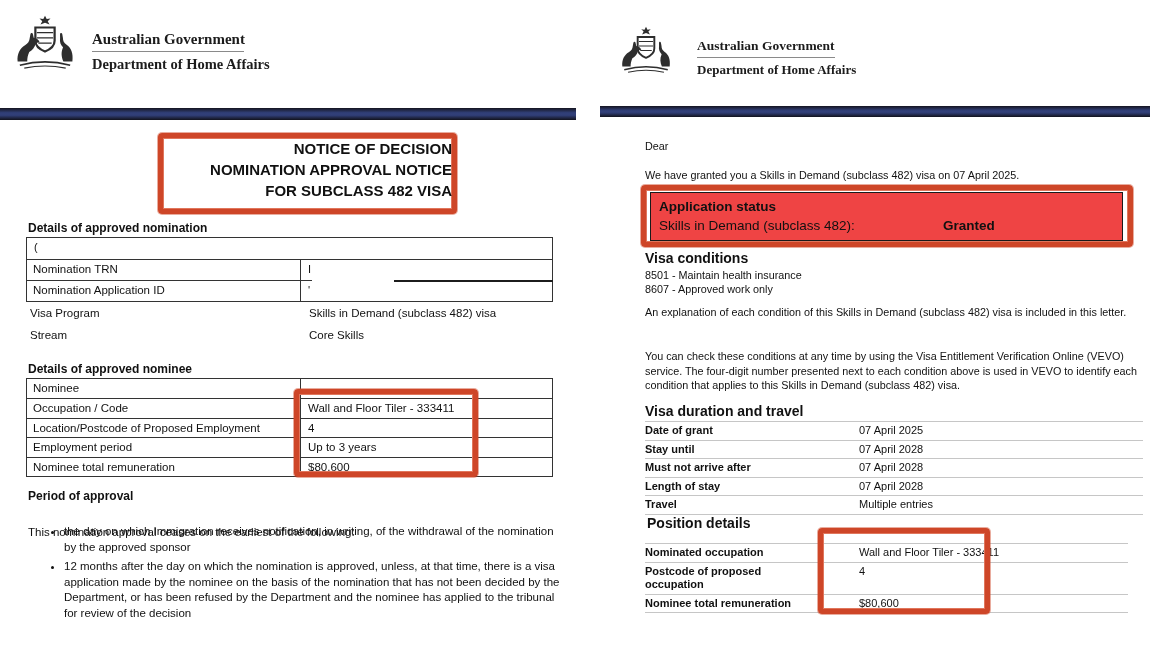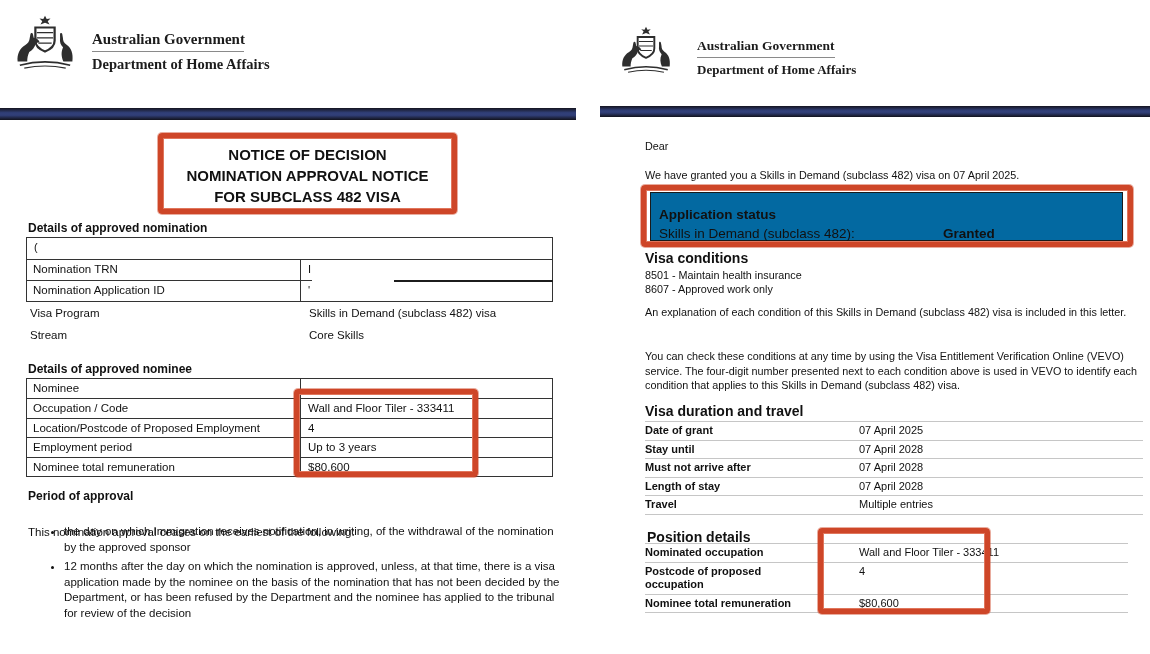--- a/index.html
+++ b/index.html
@@ -18,36 +18,36 @@
     background:linear-gradient(180deg,#15151f 0%,#2f3d74 38%,#36448076 50%,#2f3d74 62%,#12121c 100%);
     background-color:#2f3d74;
   }
   
   .scribble{
     border:5px solid #ce4628;border-radius:4px;box-sizing:border-box;
     box-shadow:inset 0 0 0 1px #e0765c, 0 0 0 1px rgba(206,70,40,.45);
     pointer-events:none;z-index:6;
   }
   
-  .title-box{text-align:center;font-weight:bold;font-size:15px;line-height:21px;padding-top:6px;}
+  .title-box{text-align:right;font-weight:bold;font-size:15px;line-height:21px;}
   .sec-h{font-weight:bold;font-size:12px;}
   .ltable{box-sizing:border-box;border:1.4px solid #333;}
   .lrow{display:flex;border-top:1px solid #333;box-sizing:border-box;}
   .lrow:first-child{border-top:none;}
   .lrow .lbl{width:274px;border-right:1px solid #333;padding:3px 0 0 6px;box-sizing:border-box;}
   .lrow .val{flex:1;padding:3px 0 0 7px;box-sizing:border-box;}
   .ltable, .prog, .body-txt{font-size:11.5px;}
   .prog-row{display:flex;height:22px;}
   .prog-row .lbl{width:279px;}
   .bullets{margin:0;padding:0 0 0 38px;width:500px;font-size:11.5px;line-height:15.5px;}
   .bullets li{margin:0 0 4px 0;}
   
   .r-small{font-size:10.8px;line-height:14.5px;}
   .r-h{font-weight:bold;font-size:14px;}
-  .status-box{box-sizing:border-box;border:1.6px solid #1a1a1a;background:#0369a1;padding:12px 8px;z-index:5;}
+  .status-box{box-sizing:border-box;border:1.6px solid #1a1a1a;background:#ef4444;padding:4px 8px;z-index:5;}
   .status-box .hd{font-weight:bold;font-size:13.5px;line-height:19px;}
   .status-box .row{position:relative;font-size:13.5px;line-height:20px;}
   .status-box .row .gr{position:absolute;left:284px;top:0;font-weight:bold;}
   .rtable{box-sizing:border-box;}
   .rrow{display:flex;border-top:1px solid #c6c6c6;padding:2px 0;line-height:13.5px;}
   .rrow:last-child{border-bottom:1px solid #c6c6c6;}
   .rrow .lbl{width:214px;font-weight:bold;font-size:11px;flex-shrink:0;}
   .rrow .lbl span{display:inline-block;max-width:170px;}
   .rrow .val{font-size:11px;}
   .frag{font-size:11px;}
@@ -202,21 +202,21 @@
     <div class="rrow">
       <div class="lbl">Length of stay</div>
       <div class="val">07 April 2028</div>
     </div>
     <div class="rrow">
       <div class="lbl">Travel</div>
       <div class="val">Multiple entries</div>
     </div>
   </div>
 
-  <div class="abs r-h" style="left:647px;top:529px;">Position details</div>
+  <div class="abs r-h" style="left:647px;top:515px;">Position details</div>
   <div class="abs rtable" style="left:645px;top:543px;width:483px;">
     <div class="rrow">
       <div class="lbl"><span>Nominated occupation</span></div>
       <div class="val">Wall and Floor Tiler - 333411</div>
     </div>
     <div class="rrow">
       <div class="lbl"><span>Postcode of proposed occupation</span></div>
       <div class="val">4</div>
     </div>
     <div class="rrow">

